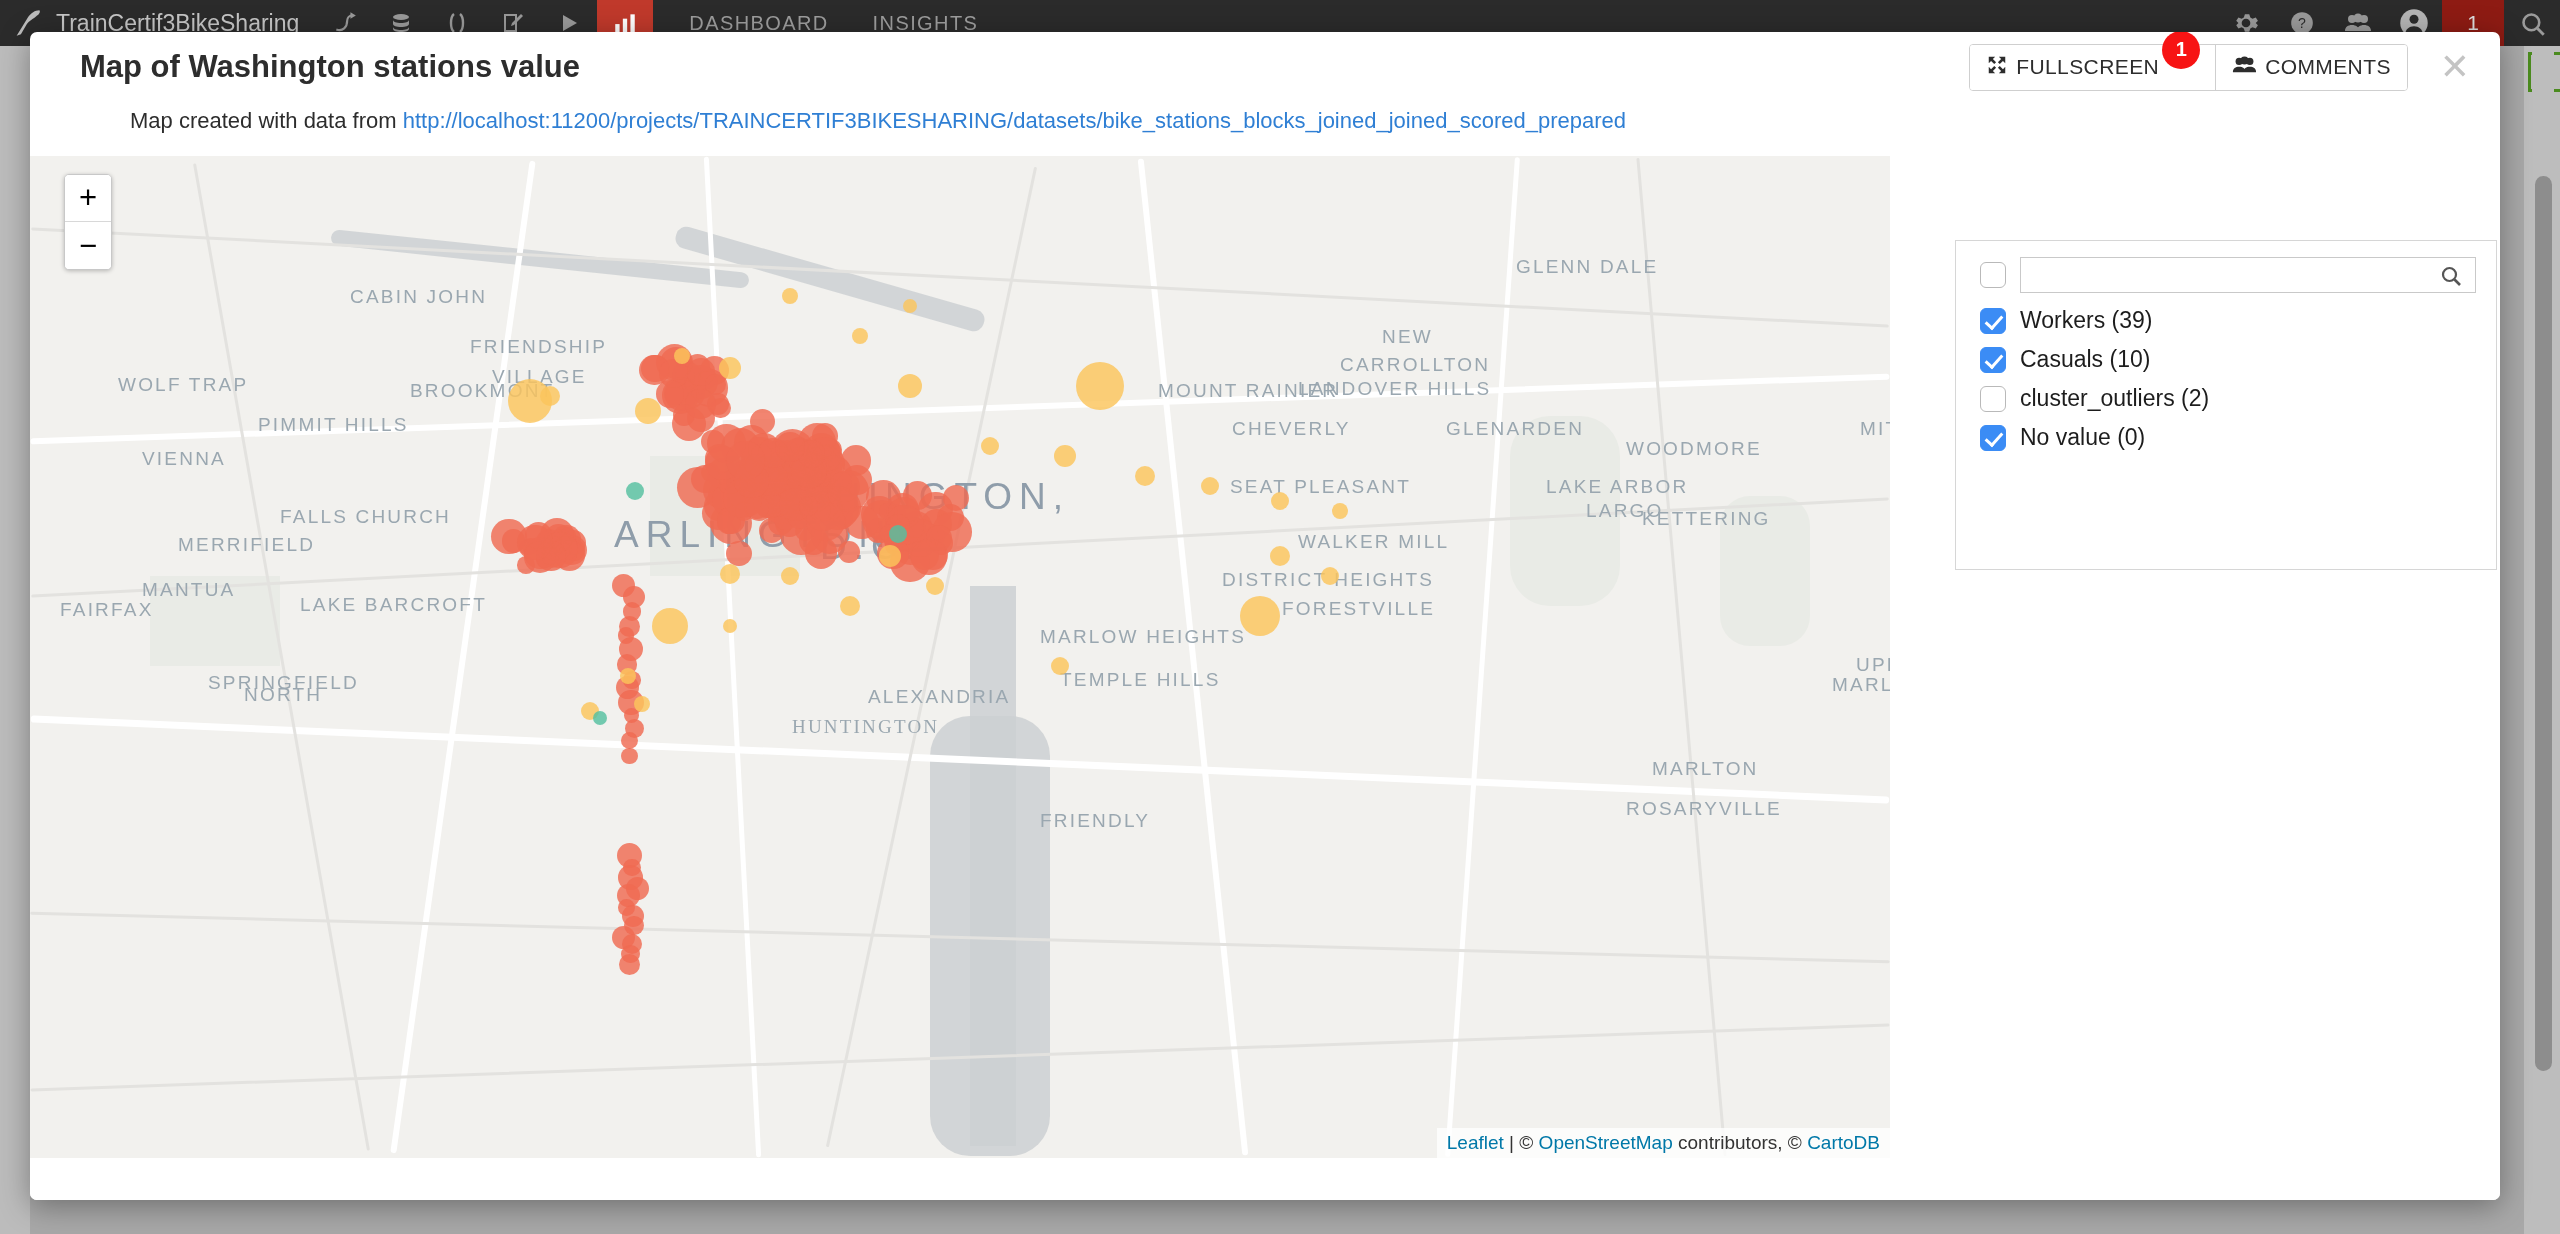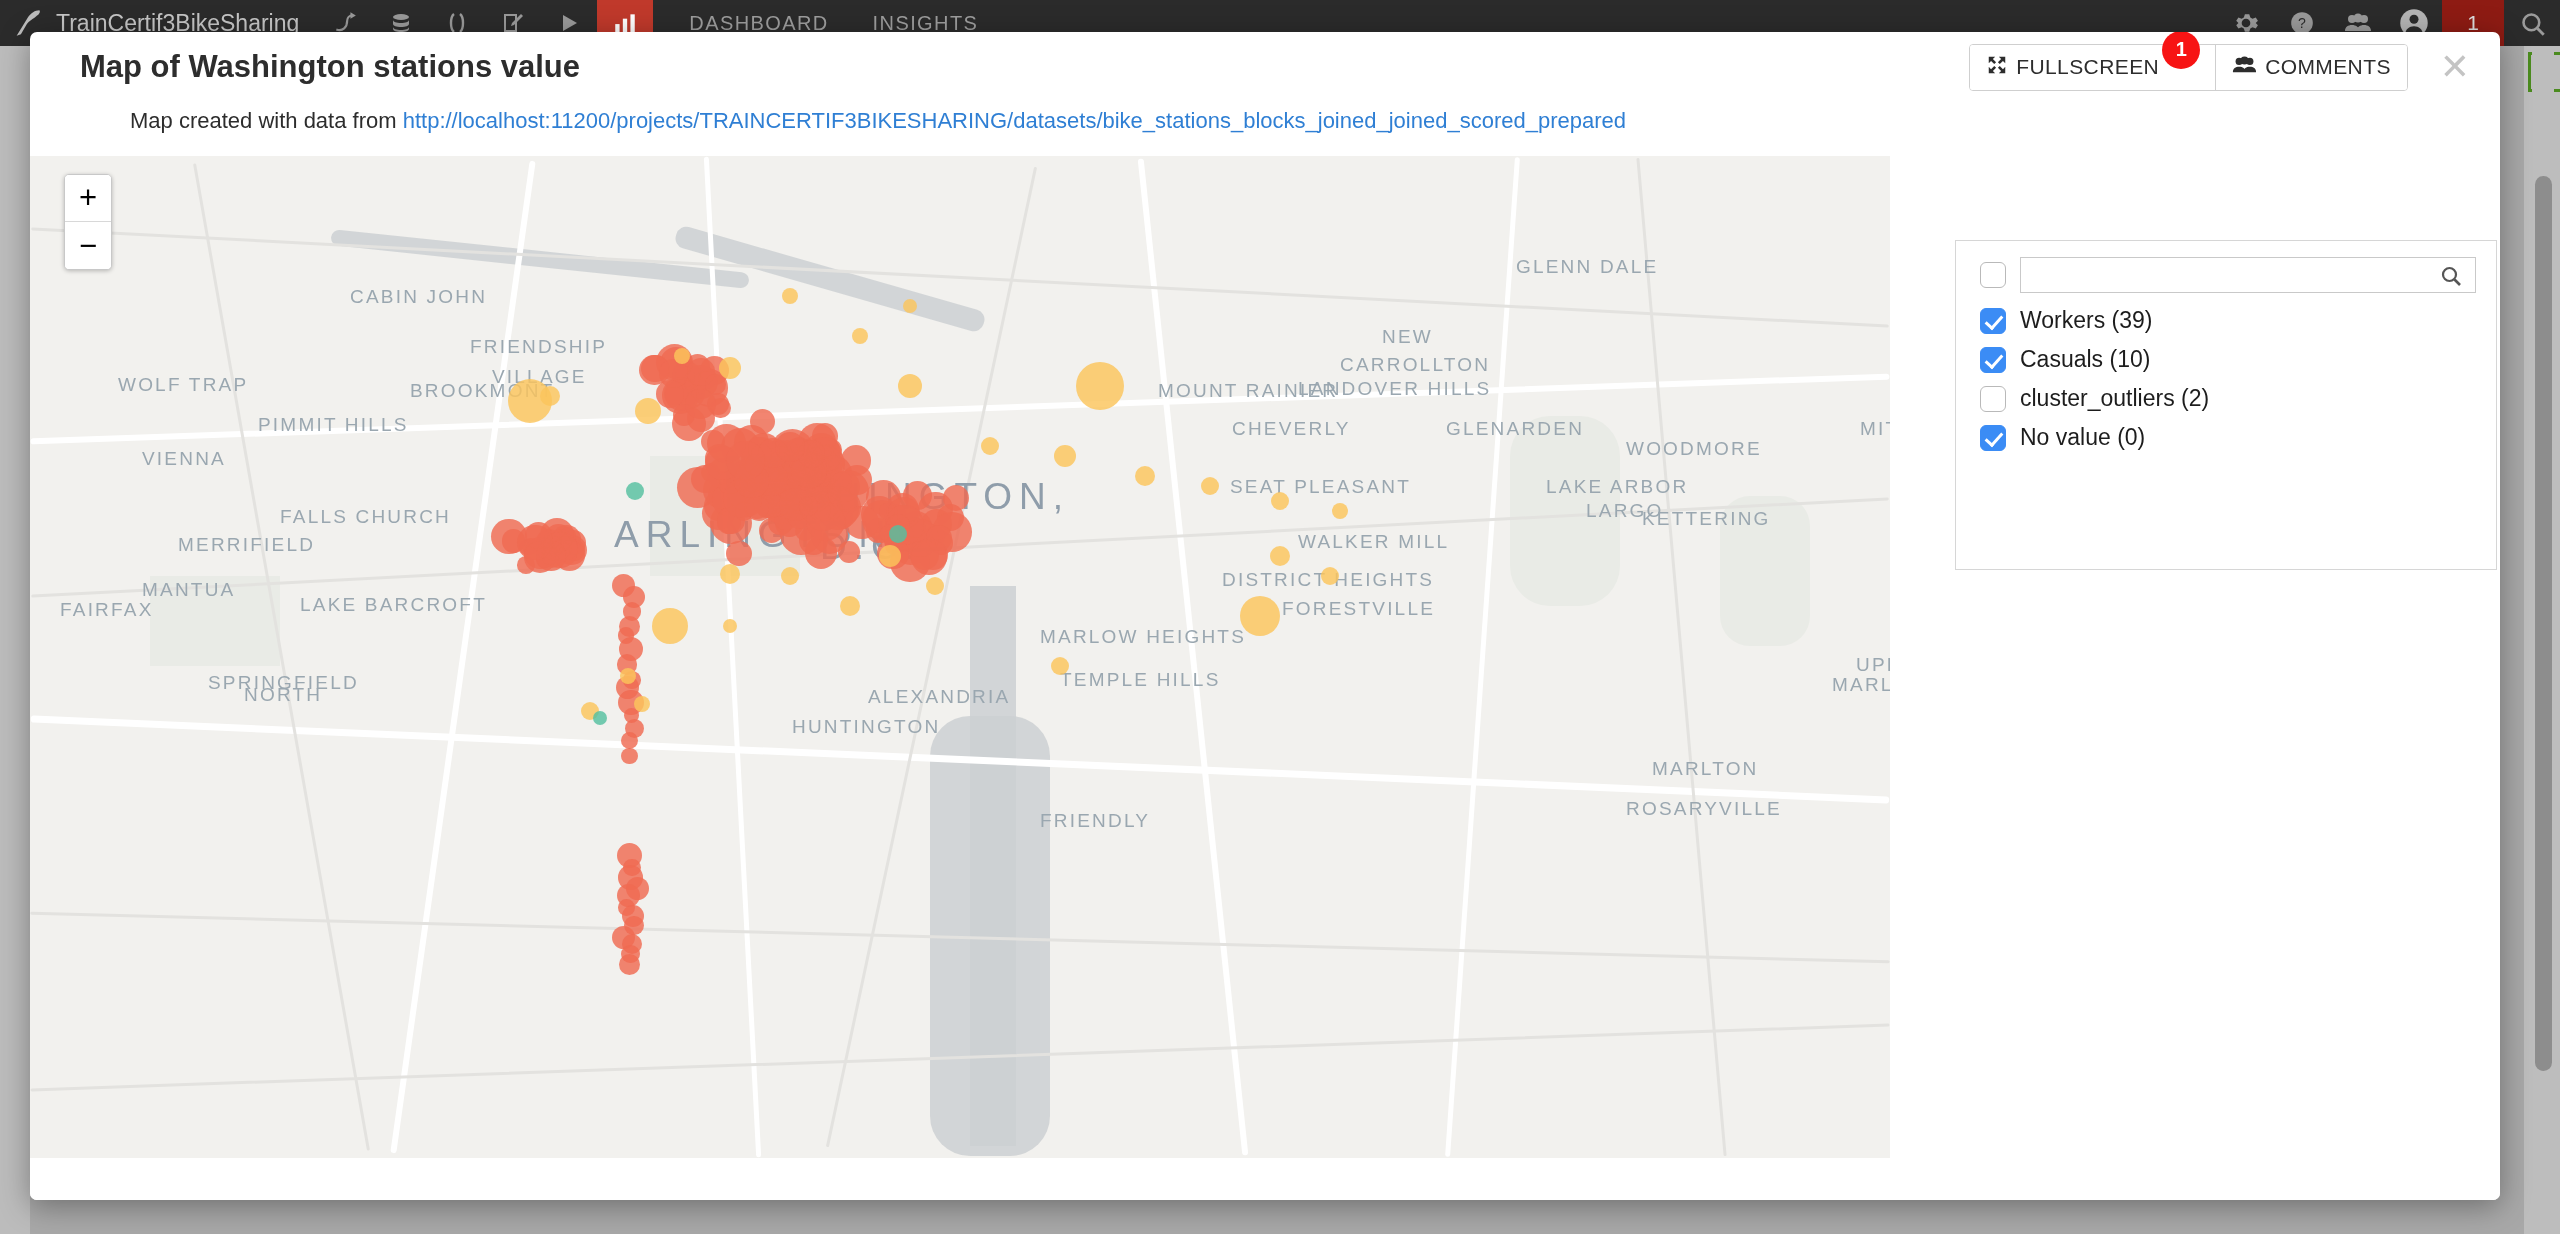--- a/index.html
+++ b/index.html
@@ -371,21 +371,21 @@
           <div class="place-label" style="left: 270px; top: 438px;">LAKE BARCROFT</div>
           <div class="place-label" style="left: 30px; top: 443px;">FAIRFAX</div>
           <div class="place-label" style="left: 1252px; top: 442px;">FORESTVILLE</div>
           <div class="place-label" style="left: 1010px; top: 470px;">MARLOW HEIGHTS</div>
           <div class="place-label" style="left: 1030px; top: 513px;">TEMPLE HILLS</div>
           <div class="place-label" style="left: 1826px; top: 498px;">UPPER</div>
           <div class="place-label" style="left: 1802px; top: 518px;">MARLBORO</div>
           <div class="place-label" style="left: 214px; top: 528px;">NORTH</div>
           <div class="place-label" style="left: 178px; top: 516px;">SPRINGFIELD</div>
           <div class="place-label" style="left: 838px; top: 530px;">ALEXANDRIA</div>
-          <div class="place-label" style="left: 762px; top: 560px;">HUNTINGTON</div>
+          <div class="place-label" style="left: 762px; top: 560px; font-family: Liberation Serif, serif;">HUNTINGTON</div>
           <div class="place-label" style="left: 1622px; top: 602px;">MARLTON</div>
           <div class="place-label" style="left: 1596px; top: 642px;">ROSARYVILLE</div>
           <div class="place-label" style="left: 1010px; top: 654px;">FRIENDLY</div>
         </div>
       <div id="map-dots">
           <div class="dot" style="left: 690.865px; top: 272.312px; width: 39.1596px; height: 39.1596px; background: rgb(239, 106, 82);"></div>
           <div class="dot" style="left: 714.367px; top: 300.811px; width: 30.3767px; height: 30.3767px; background: rgb(239, 106, 82);"></div>
           <div class="dot" style="left: 678.085px; top: 325.832px; width: 23.8033px; height: 23.8033px; background: rgb(239, 106, 82);"></div>
           <div class="dot" style="left: 733.402px; top: 335.766px; width: 28.0643px; height: 28.0643px; background: rgb(239, 106, 82);"></div>
           <div class="dot" style="left: 752.391px; top: 300.77px; width: 19.3173px; height: 19.3173px; background: rgb(239, 106, 82);"></div>
@@ -685,20 +685,23 @@
           <div class="dot" style="left: 596px; top: 326px; width: 18px; height: 18px; background: rgb(85, 192, 160);"></div>
           <div class="dot" style="left: 859px; top: 369px; width: 18px; height: 18px; background: rgb(85, 192, 160);"></div>
           <div class="dot" style="left: 563px; top: 555px; width: 14px; height: 14px; background: rgb(85, 192, 160);"></div>
         </div>
 
       <div id="zoom-control">
         <div class="zi">+</div>
         <div>−</div>
       </div>
 
+      <div id="map-attribution">
+        <a href="#">Leaflet</a><span> | © </span><a href="#">OpenStreetMap</a><span> contributors, © </span><a href="#">CartoDB</a>
+      </div>
     </div>
 
     <div id="legend-panel">
       <div id="legend-box">
         <div id="legend-search-row">
           <div class="cb"></div>
           <div id="legend-search-input">
             <input type="text" placeholder="" style="">
             <span class="mag">
               <svg width="24" height="24" viewBox="0 0 24 24">

